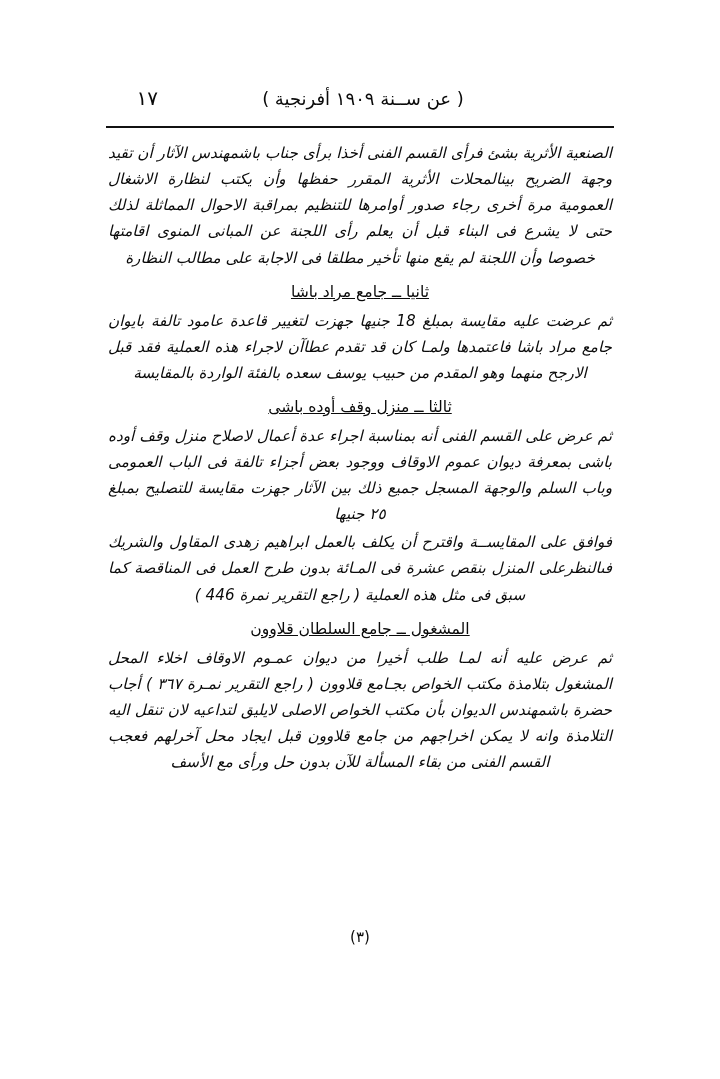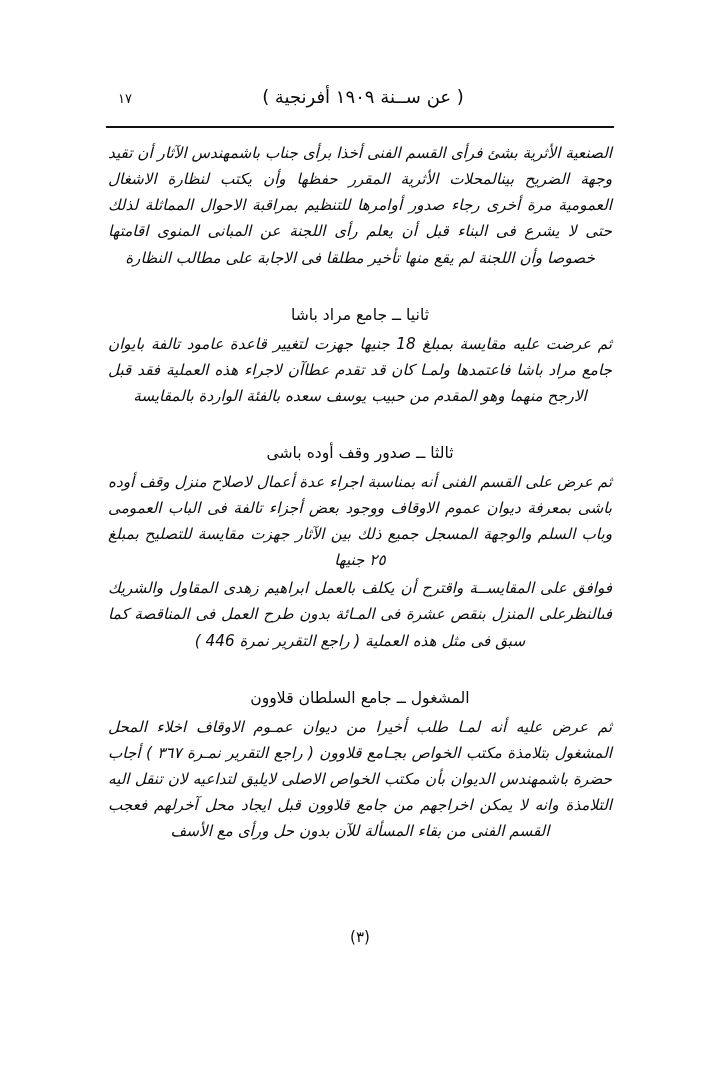--- a/index.html
+++ b/index.html
@@ -33,23 +33,23 @@
     direction: rtl;
   }
   .header-center {
     flex: 1;
     text-align: center;
     font-size: 18px;
     letter-spacing: 0.5px;
     white-space: nowrap;
   }
   .page-number {
-    font-size: 13px;
+    font-size: 20px;
     min-width: 40px;
-    text-align: left;
+    text-align: right;
     padding-left: 6px;
   }
   .header-spacer {
     min-width: 40px;
   }
   .rule {
     position: absolute;
     top: 126px;
     left: 106px;
     right: 106px;
@@ -69,24 +69,25 @@
   p.para {
     margin: 0 0 2px 0;
     text-align: justify;
     text-align-last: center;
     font-style: italic;
   }
   p.para.first {
     text-align-last: center;
   }
   .section-title {
-    margin: 31px 0 2px 0;
+    margin: 8px 0 2px 0;
     text-align: center;
     font-size: 15.6px;
     letter-spacing: 0.4px;
+    text-decoration: underline;
   }
   .block {
     margin-bottom: 6px;
   }
   .footer-mark {
     position: absolute;
     top: 928px;
     left: 0;
     right: 0;
     text-align: center;
@@ -112,21 +113,21 @@
     <div class="block">
       <p class="para first">الصنعية الأثرية بشئ فرأى القسم الفنى أخذا برأى جناب باشمهندس الآثار أن تقيد وجهة الضريح بينالمحلات الأثرية المقرر حفظها وأن يكتب لنظارة الاشغال العمومية مرة أخرى رجاء صدور أوامرها للتنظيم بمراقبة الاحوال المماثلة لذلك حتى لا يشرع فى البناء قبل أن يعلم رأى اللجنة عن المبانى المنوى اقامتها خصوصا وأن اللجنة لم يقع منها تأخير مطلقا فى الاجابة على مطالب النظارة</p>
     </div>
 
     <div class="block">
       <div class="section-title">ثانيا ــ جامع مراد باشا</div>
       <p class="para">ثم عرضت عليه مقايسة بمبلغ 18 جنيها جهزت لتغيير قاعدة عامود تالفة بايوان جامع مراد باشا فاعتمدها ولمـا كان قد تقدم عطاآن لاجراء هذه العملية فقد قبل الارجح منهما وهو المقدم من حبيب يوسف سعده بالفئة الواردة بالمقايسة</p>
     </div>
 
     <div class="block">
-      <div class="section-title">ثالثا ــ صدور وقف أوده باشى</div>
+      <div class="section-title">ثالثا ــ منزل وقف أوده باشى</div>
       <p class="para">ثم عرض على القسم الفنى أنه بمناسبة اجراء عدة أعمال لاصلاح منزل وقف أوده باشى بمعرفة ديوان عموم الاوقاف ووجود بعض أجزاء تالفة فى الباب العمومى وباب السلم والوجهة المسجل جميع ذلك بين الآثار جهزت مقايسة للتصليح بمبلغ ٢٥ جنيها</p>
       <p class="para">فوافق على المقايســة واقترح أن يكلف بالعمل ابراهيم زهدى المقاول والشريك فىالنظرعلى المنزل بنقص عشرة فى المـائة بدون طرح العمل فى المناقصة كما سبق فى مثل هذه العملية ( راجع التقرير نمرة 446 )</p>
     </div>
 
     <div class="block">
       <div class="section-title">المشغول ــ جامع السلطان قلاوون</div>
       <p class="para">ثم عرض عليه أنه لمـا طلب أخيرا من ديوان عمـوم الاوقاف اخلاء المحل المشغول بتلامذة مكتب الخواص بجـامع قلاوون ( راجع التقرير نمـرة ٣٦٧ ) أجاب حضرة باشمهندس الديوان بأن مكتب الخواص الاصلى لايليق لتداعيه لان تنقل اليه التلامذة وانه لا يمكن اخراجهم من جامع قلاوون قبل ايجاد محل آخرلهم فعجب القسم الفنى من بقاء المسألة للآن بدون حل ورأى مع الأسف</p>
     </div>
 
   </div>

